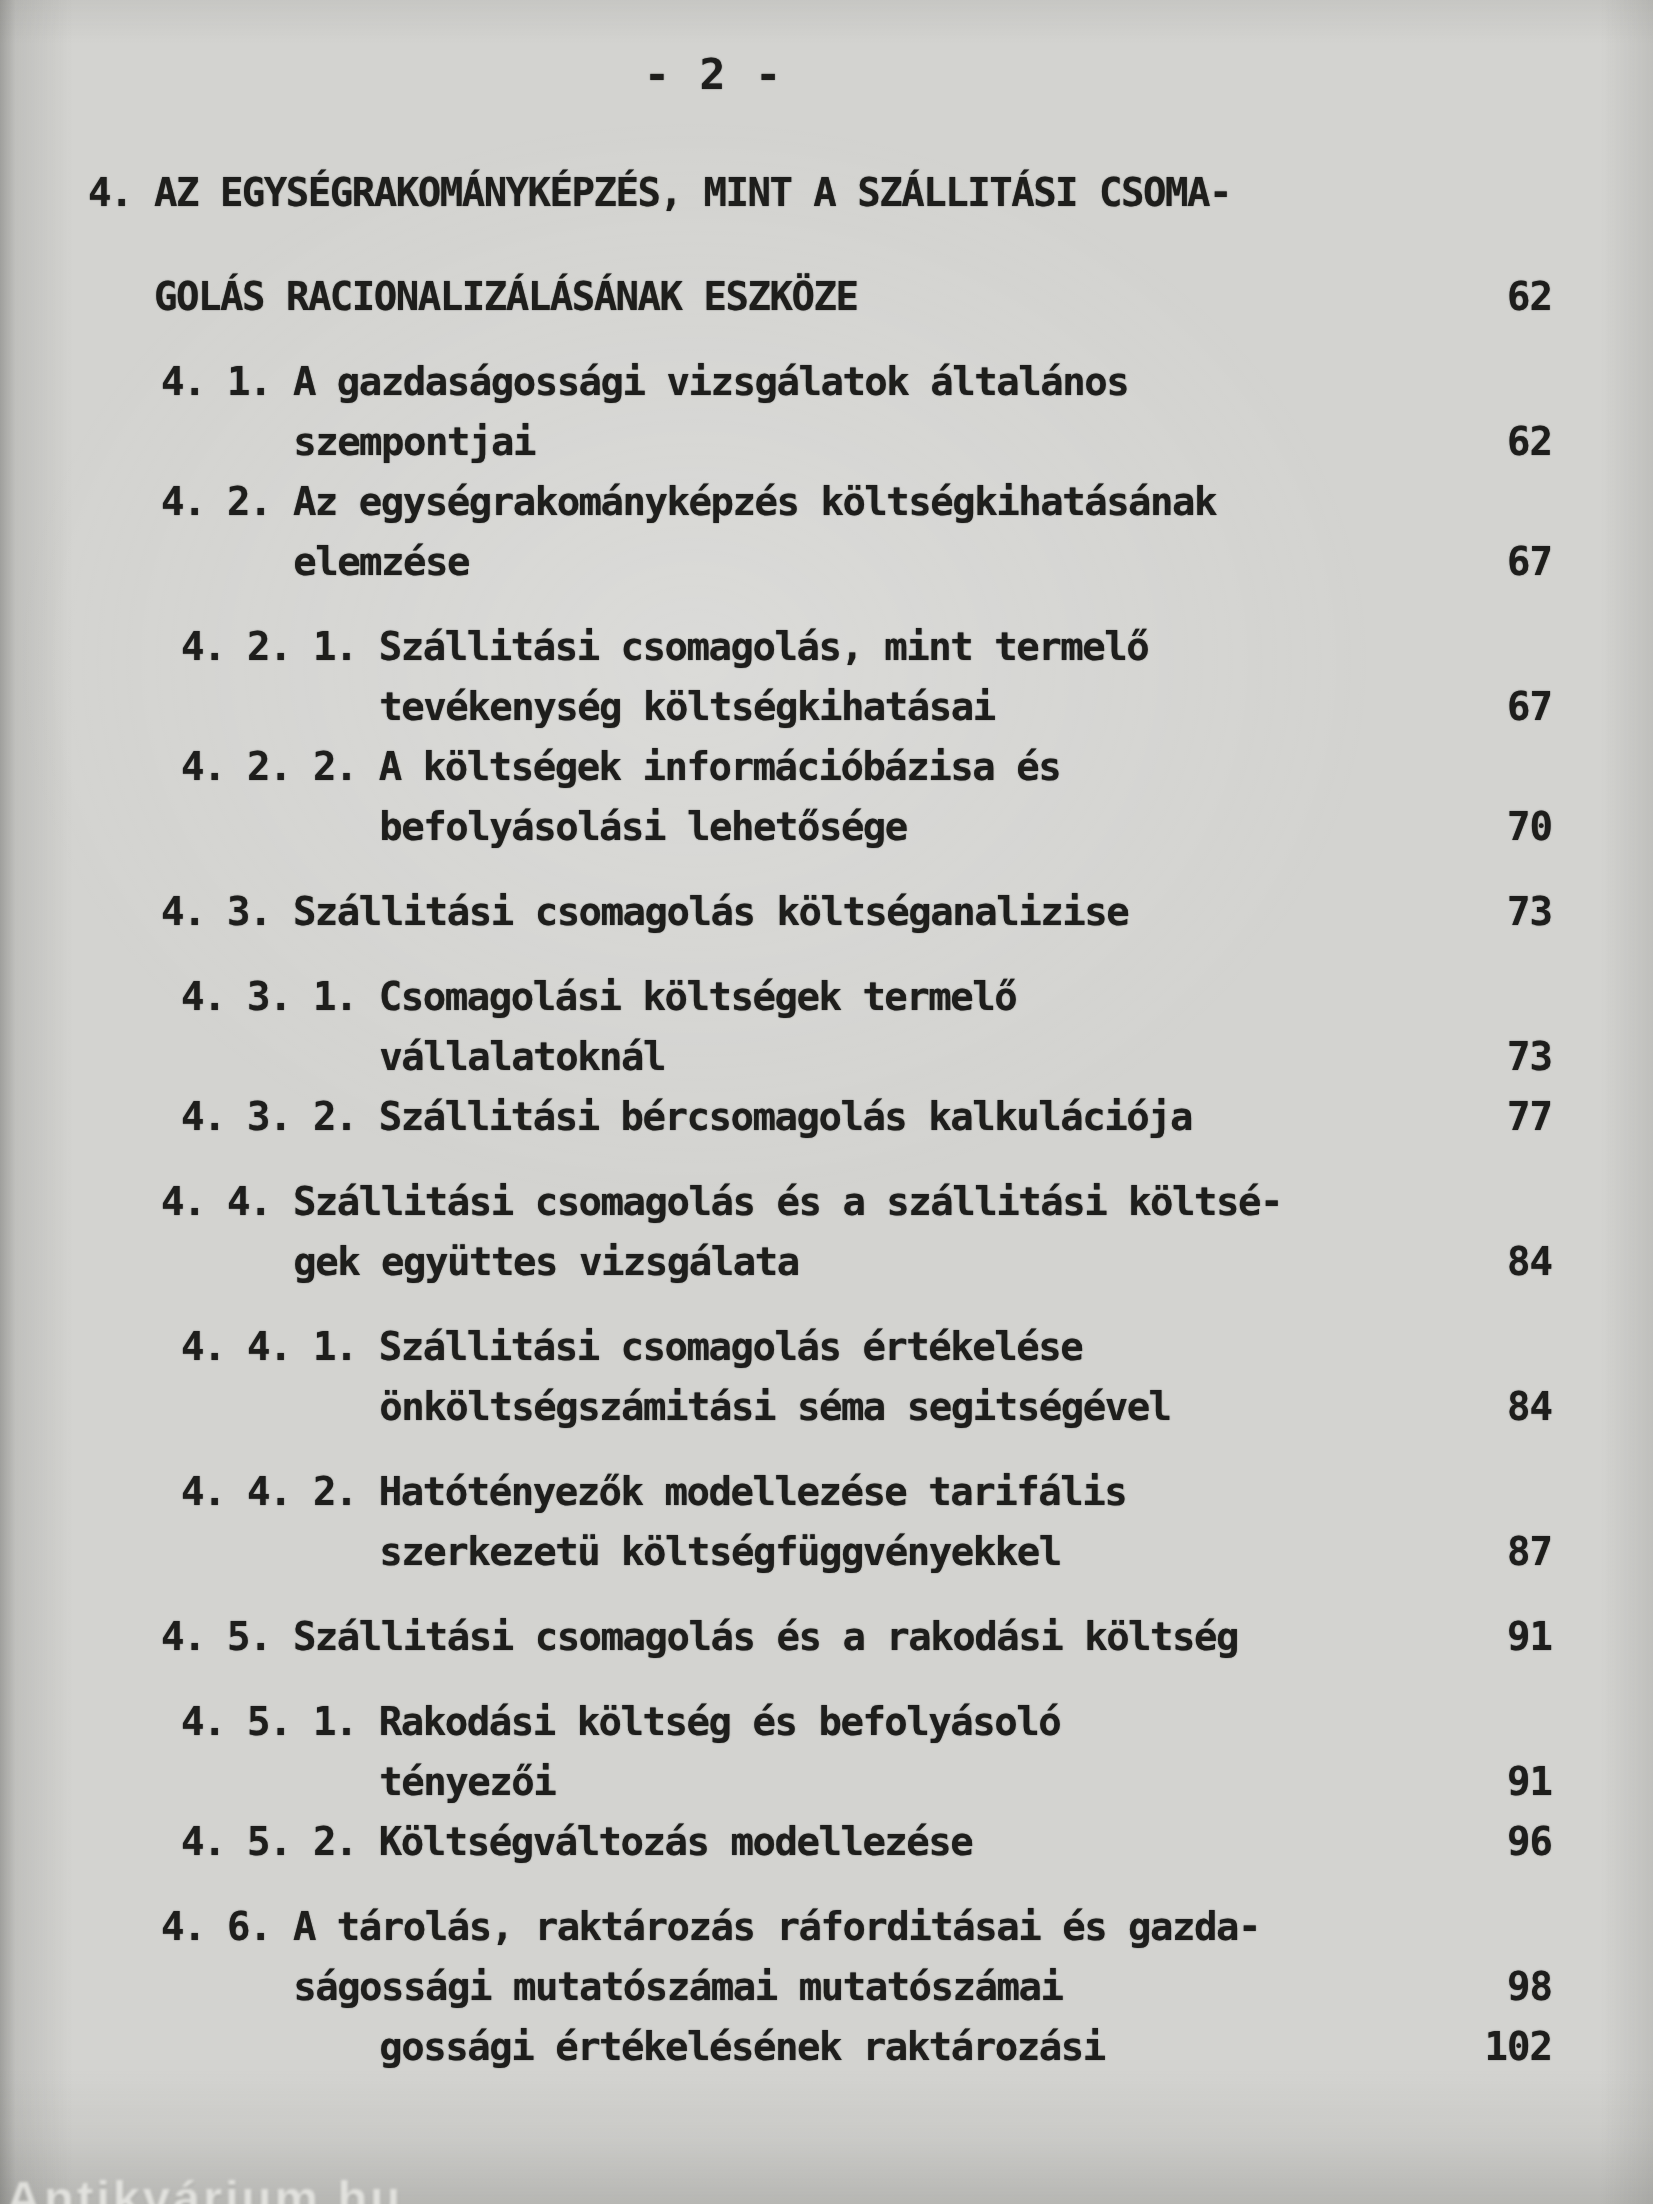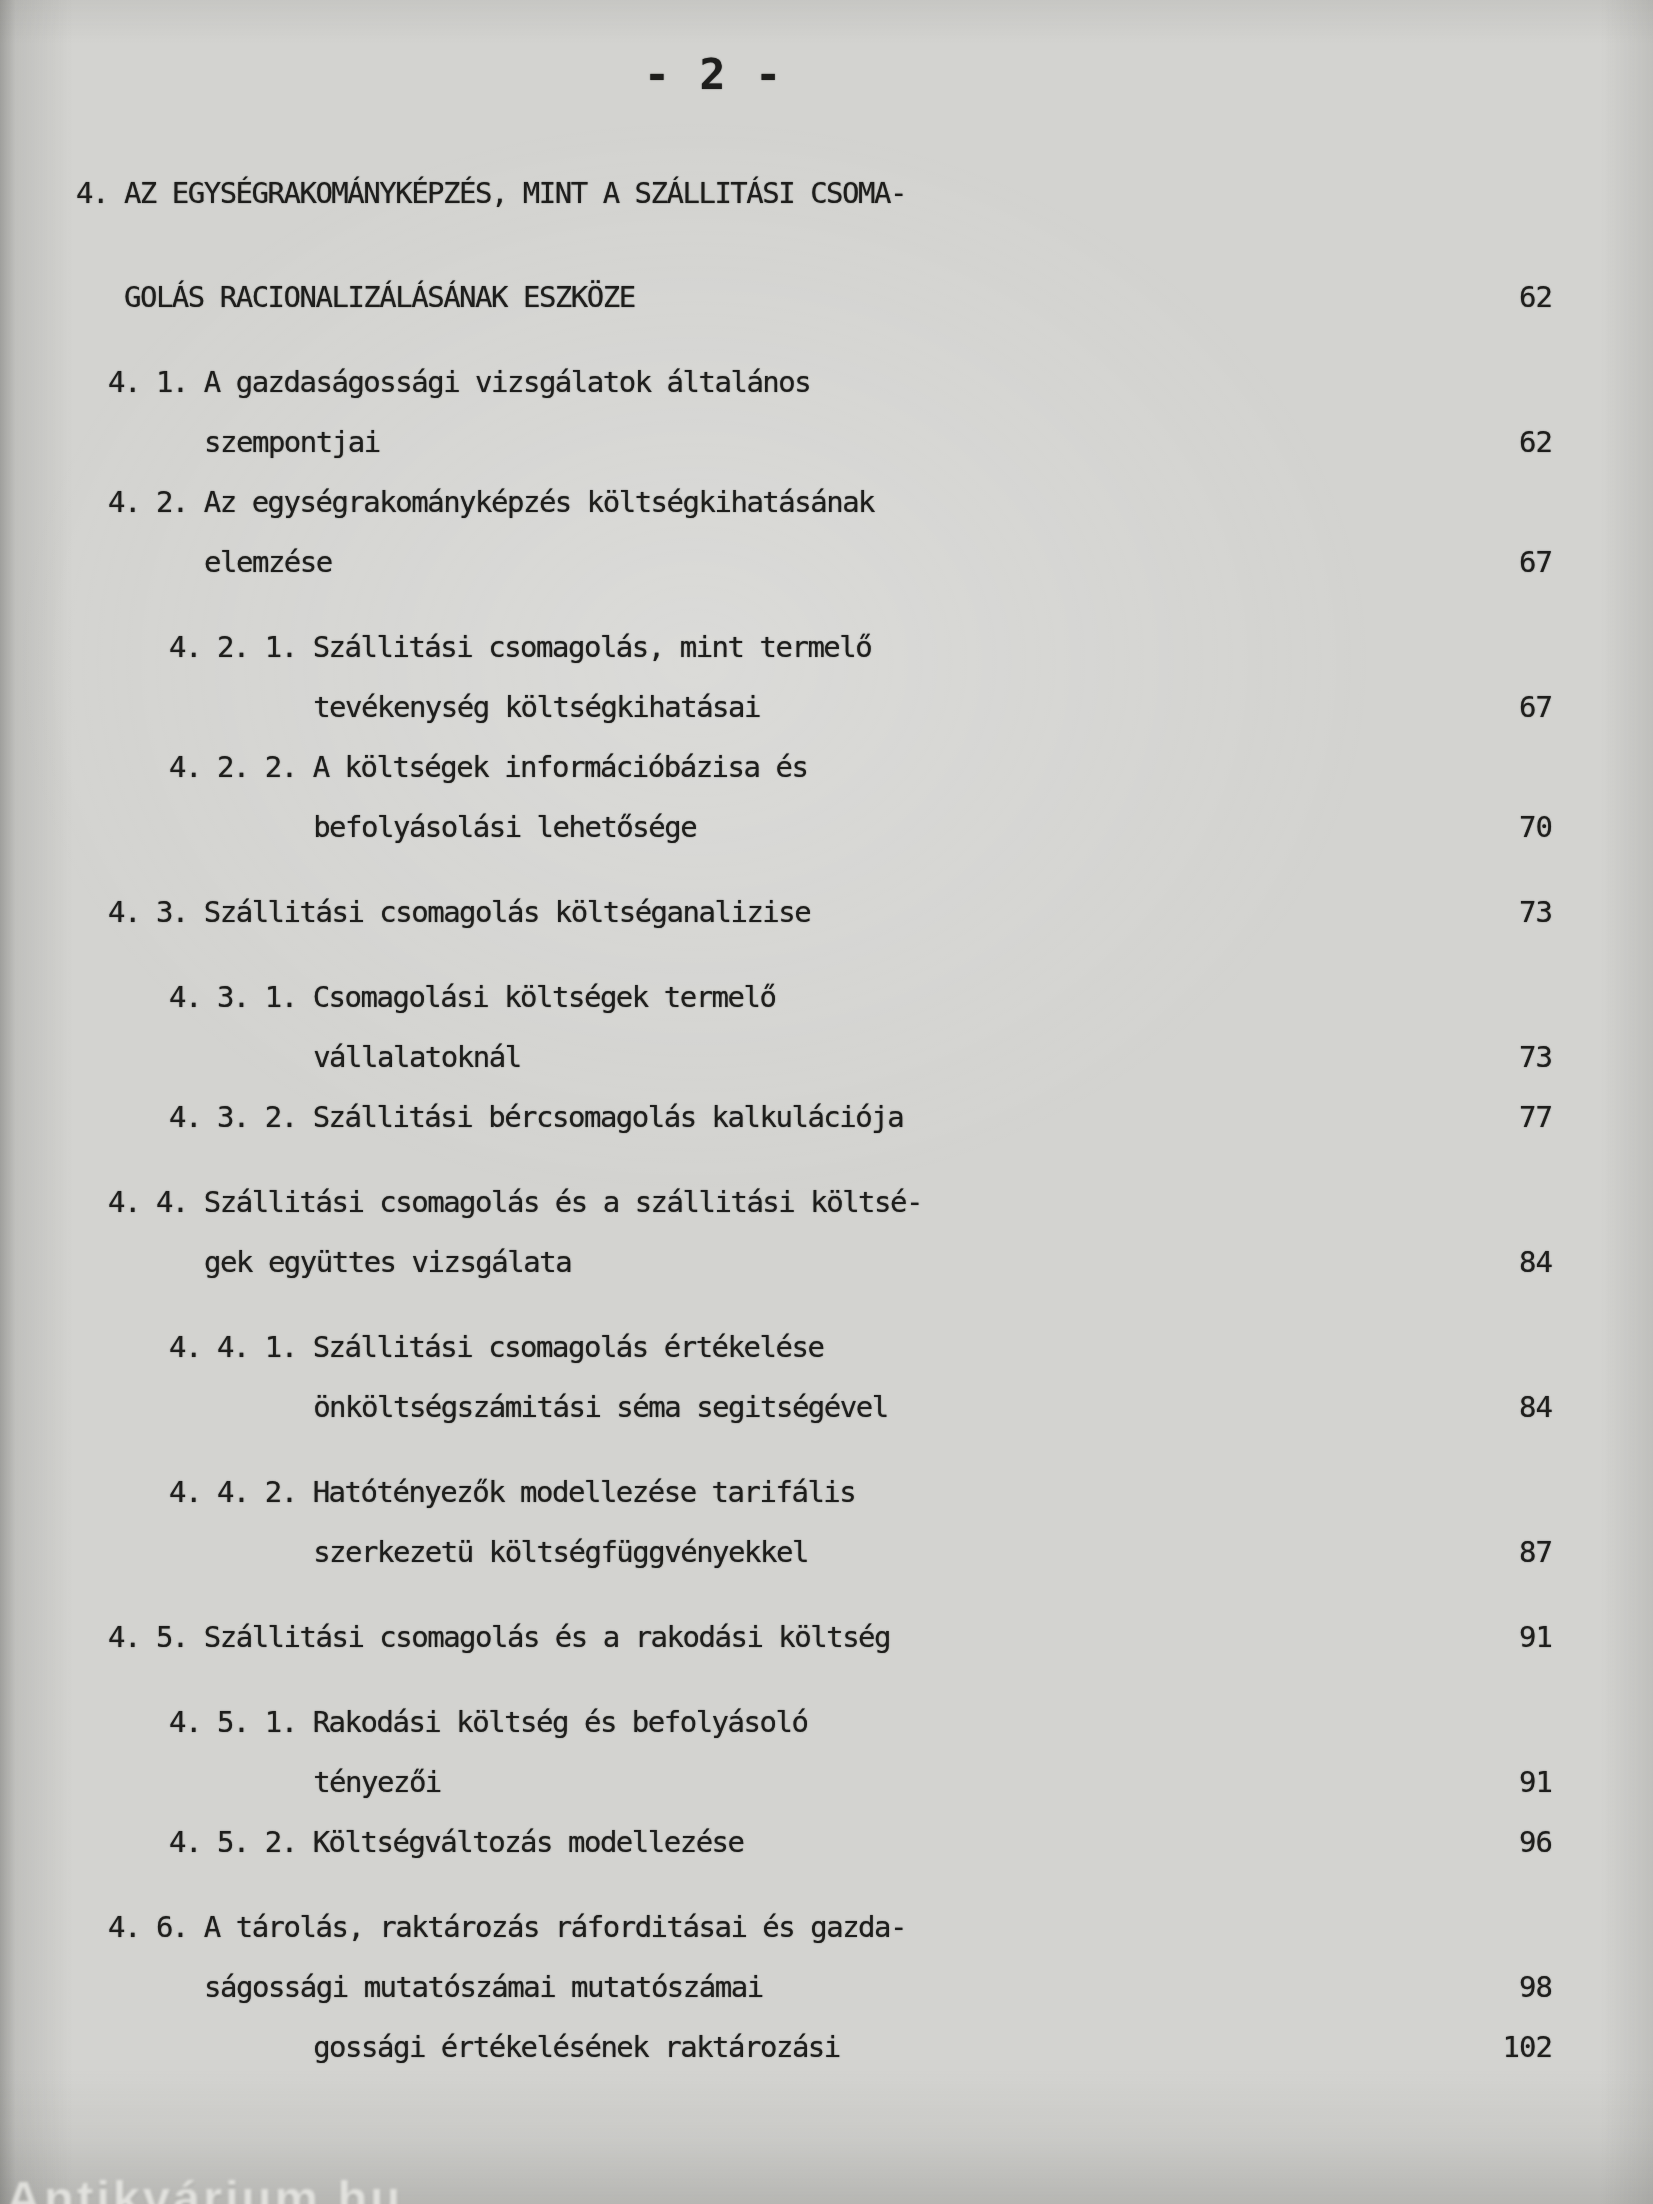--- a/index.html
+++ b/index.html
@@ -20,30 +20,30 @@
   .page-num-header{
     position:absolute;
     left:644px;top:49px;
     font-size:43px;font-weight:700;
     letter-spacing:1.9px;
     text-shadow:0 0 1.3px rgba(25,25,23,0.75);
     white-space:pre;
   }
   .toc{
     position:absolute;
-    left:76px;right:102px;top:163px;
-    font-size:29px;font-weight:400;
+    left:88px;right:102px;top:163px;
+    font-size:39px;font-weight:700;
     line-height:60px;
     letter-spacing:-1.5px;
     text-shadow:0 0 1.3px rgba(25,25,23,0.7);
   }
   .entry{position:relative;}
   .entry.gap-large{margin-top:25px;}
   .entry.gap-small{margin-top:0px;}
-  .entry.level1{margin-left:32px;}
+  .entry.level1{margin-left:73px;}
   .entry.level2{margin-left:93px;}
   .line{white-space:pre;}
   .level0 .cont{padding-left:calc(3ch - 4.4px);margin-top:44px;}
   .level1 .cont{padding-left:calc(6ch - 8.7px);}
   .level2 .cont{padding-left:calc(9ch - 13px);}
   .pagenum{
     position:absolute;right:0;bottom:0;
     line-height:60px;
     letter-spacing:-1px;
   }

